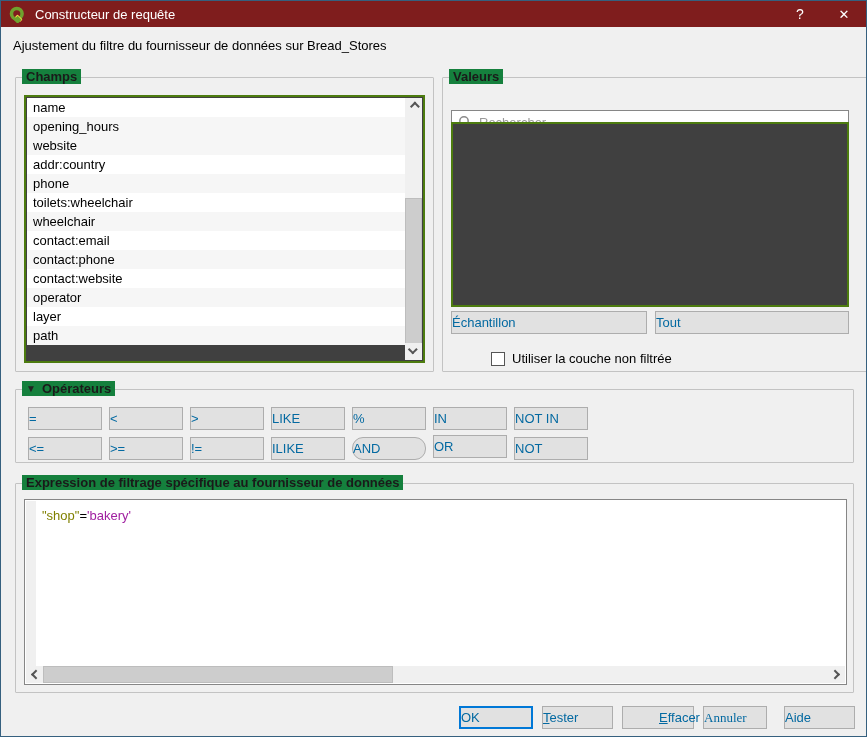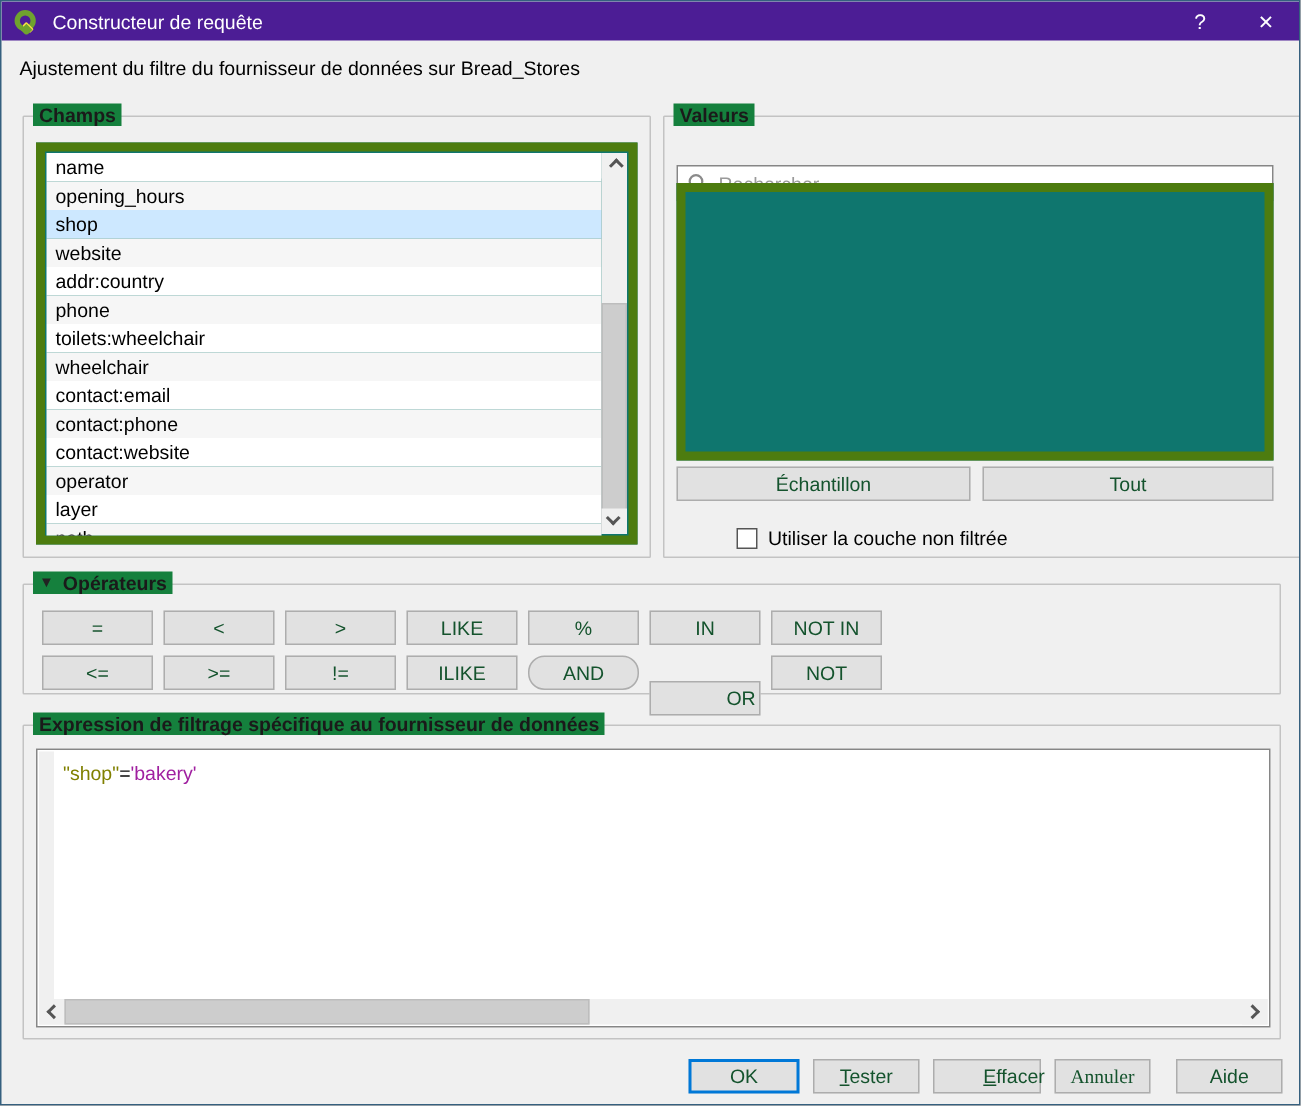--- a/index.html
+++ b/index.html
@@ -5,21 +5,21 @@
   * { margin:0; padding:0; box-sizing:border-box; }
   html,body { background:#888; font-family:"Liberation Sans", sans-serif; }
   .window {
     position:relative; width:867px; height:737px;
     background:#f0f0f0; border:1px solid #35607f; overflow:hidden;
     font-size:13px; color:#000;
   }
   
   .titlebar {
     position:absolute; left:0; top:0; width:100%; height:26px;
-    background:#4c1d95; display:flex; align-items:center;
+    background:#7f1d1d; display:flex; align-items:center;
   }
   .titlebar .app-icon { margin-left:8px; width:17px; height:17px; }
   .titlebar .title { color:#fff; margin-left:9px; font-size:13px; }
   .tb-btn {
     position:absolute; top:0; width:30px; height:26px; color:#fff;
     display:flex; align-items:center; justify-content:center;
     font-size:14px; cursor:default;
   }
   .tb-help  { left:784px; }
   .tb-close { left:828px; font-size:13px; }
@@ -30,21 +30,21 @@
     position:absolute; border:1px solid #c3c3c3; border-radius:1px;
   }
   .gb-title {
     position:absolute; top:-9px; left:6px; background:#15803d;
     padding:0 4px; font-weight:bold; font-size:13px; color:#1a1a1a;
     display:flex; align-items:center; gap:6px;
   }
   .collapse-tri { font-size:10px; color:#222; }
   
   .listbox {
-    position:absolute; background:#0f766e; border:6px solid #4d7c0f; overflow:hidden;
+    position:absolute; background:#404040; border:2px solid #4d7c0f; overflow:hidden;
   }
   .rows { position:absolute; left:1px; top:1px; right:18px; bottom:1px; }
   .field-row {
     height:19px; line-height:19px; padding-left:6px; font-size:13px;
     background:#fff; white-space:nowrap;
   }
   .field-row.alt { background:#f6f6f6; }
   .field-row.selected { background:#cde8ff; }
   
   .vscroll {
@@ -75,22 +75,22 @@
   .search-input {
     width:100%; height:100%; border:1px solid #868686; background:#fff;
     font-family:"Liberation Sans", sans-serif; font-size:13px;
     padding-left:27px; outline:none; color:#000;
   }
   .search-input::placeholder { color:#9a9a9a; opacity:1; }
   .search-icon { position:absolute; left:7px; top:5px; pointer-events:none; }
   
   .btn {
     position:absolute; height:23px; background:#e1e1e1; border:1px solid #adadad;
-    font-family:"Liberation Sans", sans-serif; font-size:13px; color:#14532d;
-    display:flex; align-items:center; justify-content:center; cursor:default;
+    font-family:"Liberation Sans", sans-serif; font-size:13px; color:#0369a1;
+    display:flex; align-items:center; justify-content:flex-start; cursor:default;
   }
   .btn span { display:block; }
   .btn .mnemonic::first-letter { text-decoration:underline; }
   .btn-default { border:2px solid #0078d7; }
   .op-btn { width:74px; height:23px; position:absolute; }
   
   .checkbox-row { position:absolute; display:flex; align-items:center; gap:7px; }
   .checkbox { width:14px; height:14px; background:#fff; border:1px solid #555; }
   
   .expr-area {
@@ -123,21 +123,20 @@
   </div>
 
   <div class="subtitle">Ajustement du filtre du fournisseur de données sur Bread_Stores</div>
 
   <div class="groupbox" style="left:14px; top:76px; width:419px; height:295px;">
     <div class="gb-title">Champs</div>
     <div class="listbox" style="left:8px; top:17px; width:401px; height:268px;">
       <div class="rows" id="fields-rows">
           <div class="field-row">name</div>
           <div class="field-row alt">opening_hours</div>
-          <div class="field-row selected">shop</div>
           <div class="field-row alt">website</div>
           <div class="field-row">addr:country</div>
           <div class="field-row alt">phone</div>
           <div class="field-row">toilets:wheelchair</div>
           <div class="field-row alt">wheelchair</div>
           <div class="field-row">contact:email</div>
           <div class="field-row alt">contact:phone</div>
           <div class="field-row">contact:website</div>
           <div class="field-row alt">operator</div>
           <div class="field-row">layer</div>
@@ -190,21 +189,21 @@
         <button class="btn op-btn" style="left: 336px; top: 17px;">%</button>
         <button class="btn op-btn" style="left: 417px; top: 17px;">IN</button>
         <button class="btn op-btn" style="left: 498px; top: 17px;">NOT IN</button>
       </div>
     <div id="op-row-2">
         <button class="btn op-btn" style="left: 12px; top: 47px;">&lt;=</button>
         <button class="btn op-btn" style="left: 93px; top: 47px;">&gt;=</button>
         <button class="btn op-btn" style="left: 174px; top: 47px;">!=</button>
         <button class="btn op-btn" style="left: 255px; top: 47px;">ILIKE</button>
         <button class="btn op-btn" style="left: 336px; top: 47px; border-radius: 11px;">AND</button>
-        <button class="btn op-btn" style="left: 417px; top: 64px; padding-left: 48px;">OR</button>
+        <button class="btn op-btn" style="left: 417px; top: 45px;">OR</button>
         <button class="btn op-btn" style="left: 498px; top: 47px;">NOT</button>
       </div>
   </div>
 
   <div class="groupbox" style="left:14px; top:482px; width:839px; height:210px;">
     <div class="gb-title">Expression de filtrage spécifique au fournisseur de données</div>
     <div class="expr-area" style="left:8px; top:15px; width:823px; height:186px; position:absolute;">
       <div class="expr-gutter"></div>
       <div class="expr-text"><span class="tok-field">"shop"</span><span class="tok-op">=</span><span class="tok-value">'bakery'</span></div>
       <div class="hscroll">

